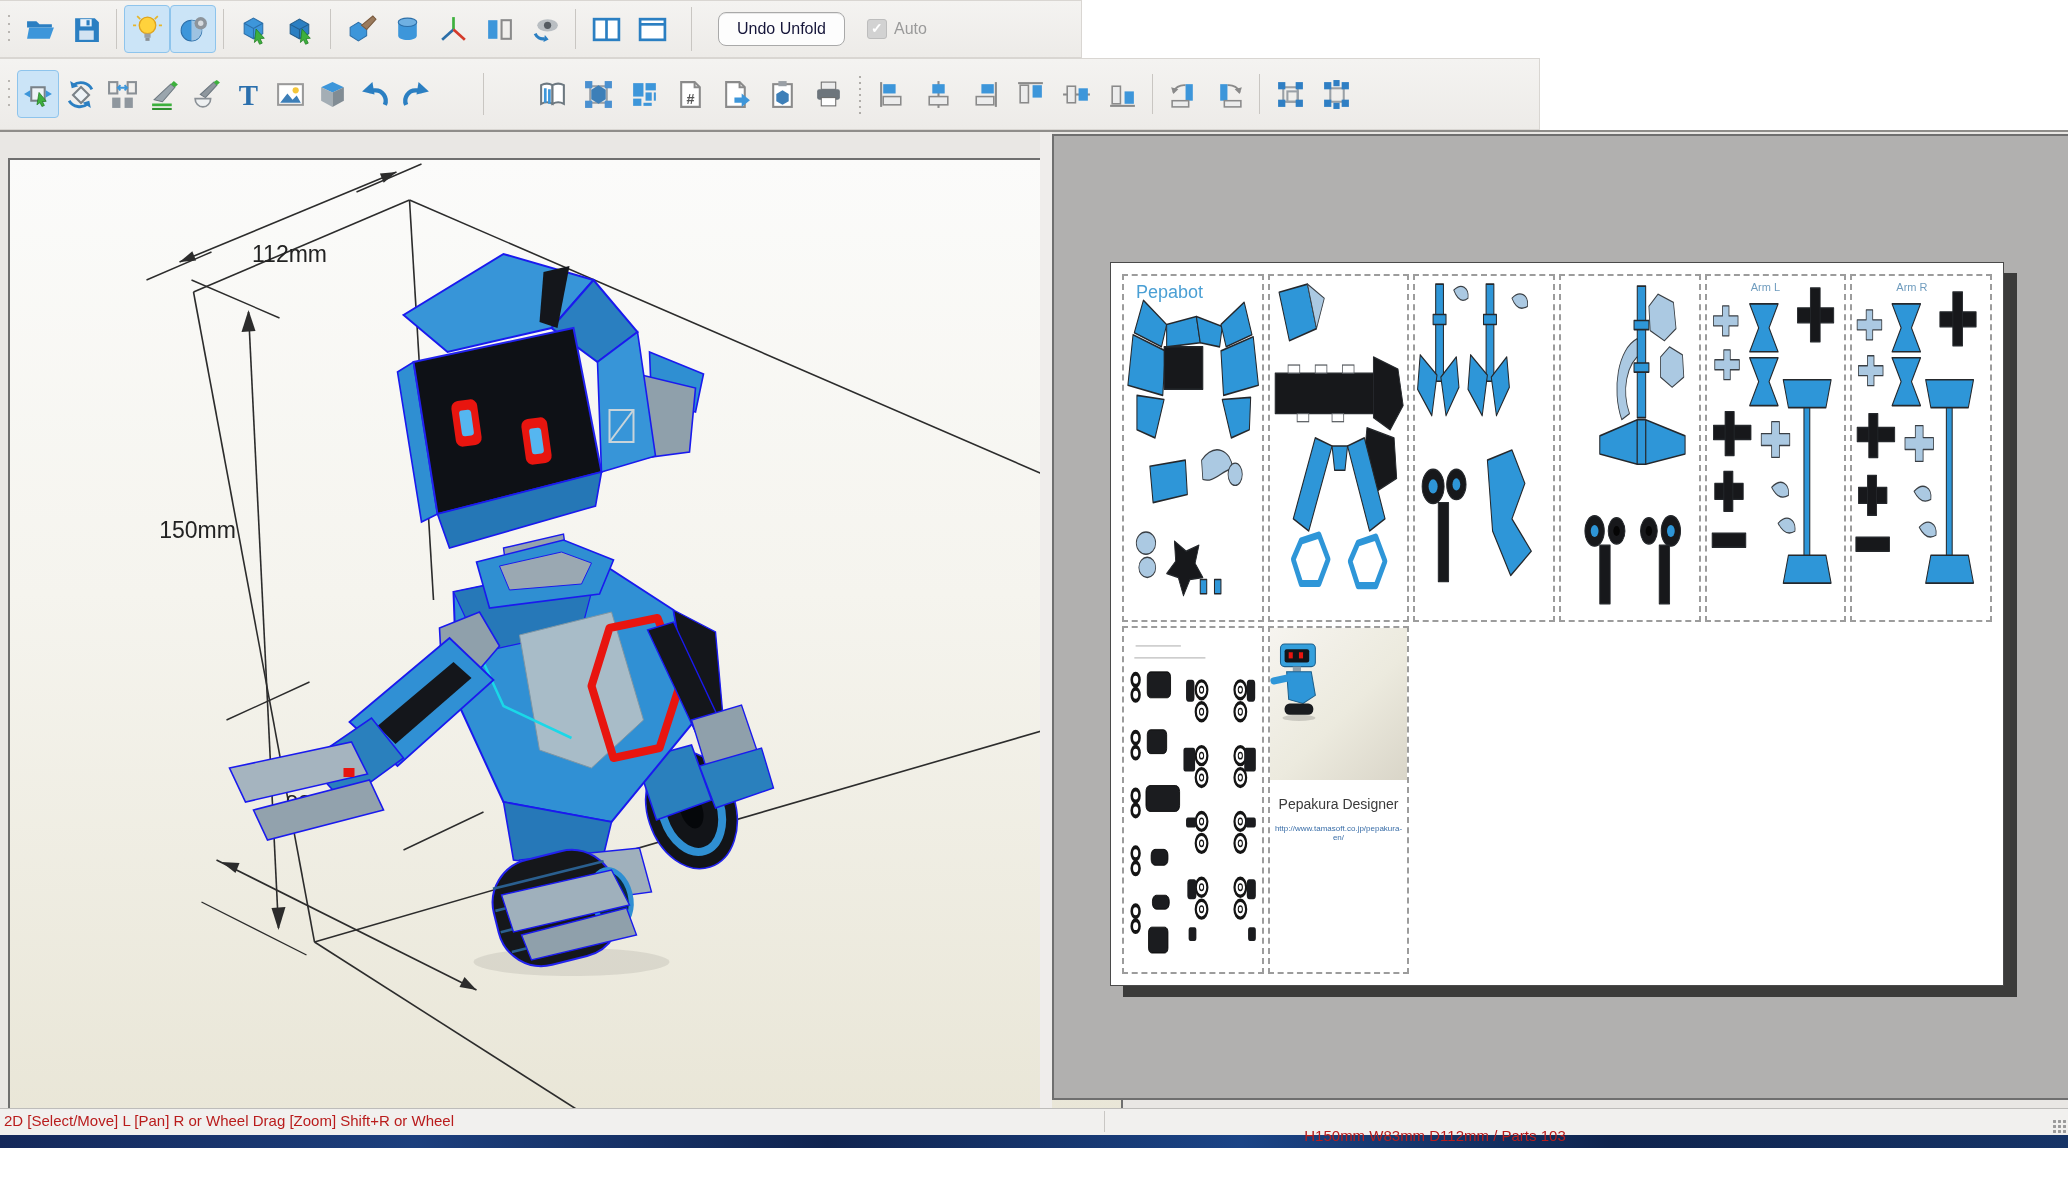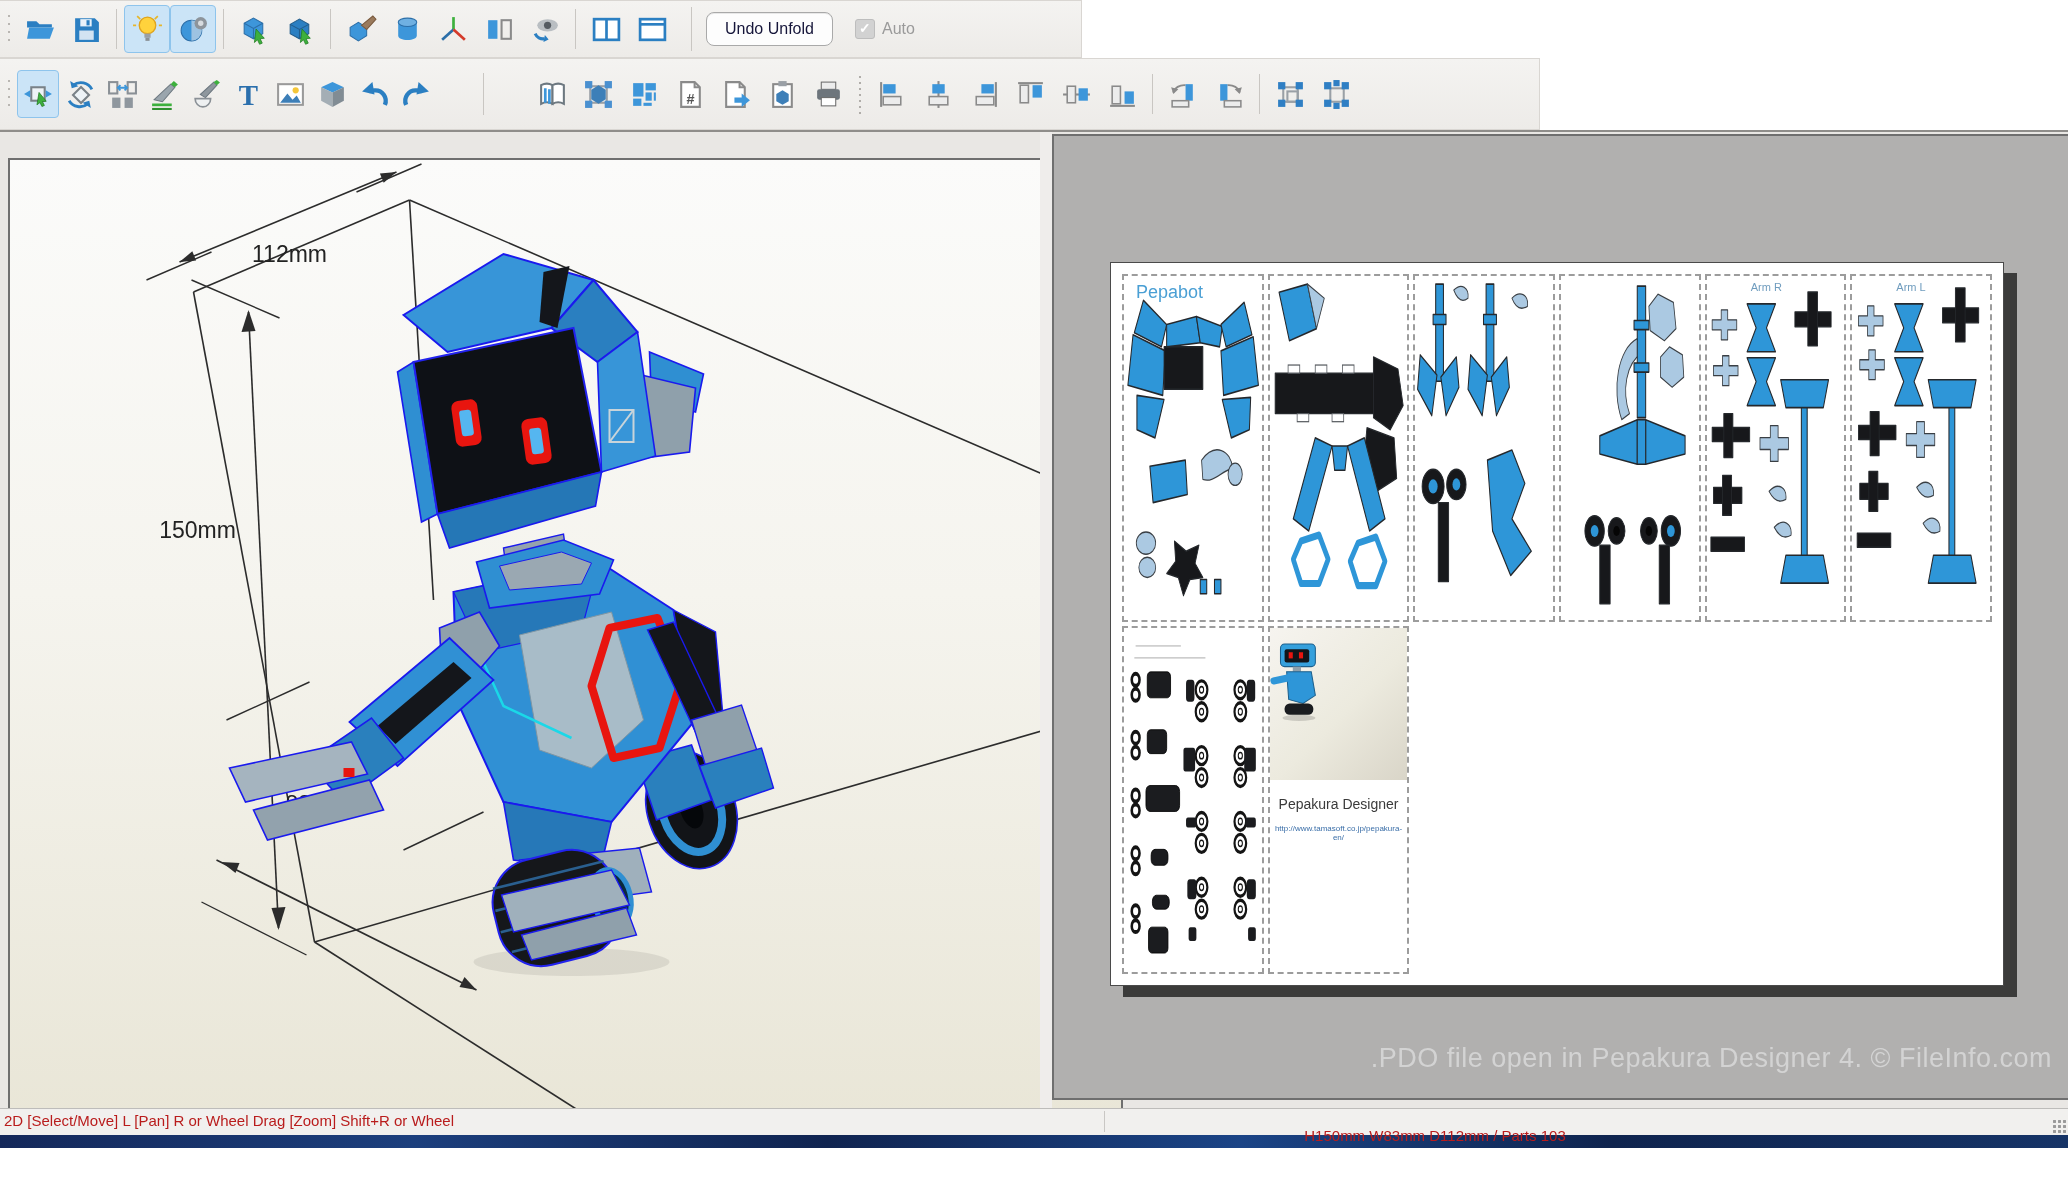--- a/index.html
+++ b/index.html
@@ -22,21 +22,21 @@
         background-image:radial-gradient(circle,#b9b6b2 1.2px,transparent 1.4px);
         background-size:6px 8px;background-repeat:repeat-y;}
   .sep{width:1px;height:40px;background:#c9c6c2;margin:0 7px;flex:none;}
   .sep.dotted{background-image:radial-gradient(circle,#b0ada9 1px,transparent 1.2px);
               background-size:4px 6px;background-color:transparent;width:4px;}
   .ico{width:44px;height:46px;display:flex;align-items:center;justify-content:center;
        border:1px solid transparent;border-radius:4px;flex:none;cursor:default;}
   .ico.small{width:40px;}
   .ico.active{background:#cbe4f7;border-color:#8ec4ec;}
   .ico svg{width:31px;height:31px;}
-  .tb-btn{margin-left:14px;background:#fdfdfd;border:1px solid #a9a9a9;border-radius:8px;
+  .tb-btn{margin-left:26px;background:#fdfdfd;border:1px solid #a9a9a9;border-radius:8px;
           padding:7px 18px;font-size:16px;color:#16163a;box-shadow:0 1px 0 #e8e8e8 inset;}
   .auto-wrap{display:flex;align-items:center;margin-left:22px;gap:7px;}
   .auto-box{width:18px;height:18px;background:#d2d2d2;border:1px solid #bdbdbd;border-radius:3px;
             color:#fff;font-size:14px;line-height:17px;text-align:center;font-weight:bold;}
   .auto-label{font-size:16px;color:#9a9a9a;}
   .btn-sep{width:1px;height:44px;background:#c9c6c2;margin-left:16px;}
   .wide-gap{width:92px;display:flex;align-items:center;justify-content:center;}
   .wide-gap i{display:block;width:1px;height:42px;background:#c9c6c2;}
   
   .main{position:relative;height:978px;background:#e9e7e4;border-top:2px solid #8f8d8a;
@@ -646,62 +646,62 @@
               <rect x="60" y="266" width="16" height="58" class="p-dark"></rect>
               <circle cx="136" cy="252" r="13" class="p-dark"></circle>
                 <circle cx="136" cy="252" r="5" fill="#050505"></circle>
               <circle cx="170" cy="252" r="15" class="p-dark"></circle>
                 <circle cx="170" cy="252" r="6" fill="#2e96d8"></circle>
               <rect x="152" y="266" width="16" height="58" class="p-dark"></rect>
             </svg>
           </div>
 
           <div class="cell">
+            <span class="arm-label">Arm L</span>
+            <svg viewBox="0 0 213 345" preserveAspectRatio="none">
+              <path class="p-light" d="M10 40 h14 v-10 h10 v10 h14 v10 h-14 v10 h-10 v-10 h-14 Z"></path>
+              <path class="p-light" d="M12 84 h14 v-10 h10 v10 h14 v10 h-14 v10 h-10 v-10 h-14 Z"></path>
+              <path class="p-blue" d="M66 28 L110 28 L96 52 L110 76 L66 76 L80 52 Z"></path>
+              <path class="p-blue" d="M66 82 L110 82 L96 106 L110 130 L66 130 L80 106 Z"></path>
+              <rect x="140" y="32" width="56" height="15" class="p-dark"></rect>
+              <rect x="160" y="12" width="15" height="54" class="p-dark"></rect>
+              <rect x="10" y="150" width="58" height="14" class="p-dark"></rect>
+              <rect x="28" y="136" width="14" height="44" class="p-dark"></rect>
+              <path class="p-light" d="M84 158 h16 v-12 h12 v12 h16 v12 h-16 v12 h-12 v-12 h-16 Z"></path>
+              <rect x="150" y="120" width="9" height="172" class="p-blue"></rect>
+              <path class="p-blue" d="M118 104 L192 104 L184 132 L126 132 Z"></path>
+              <path class="p-blue" d="M118 308 L192 308 L184 280 L126 280 Z"></path>
+              <rect x="12" y="208" width="44" height="16" class="p-dark"></rect>
+              <rect x="26" y="196" width="14" height="40" class="p-dark"></rect>
+              <rect x="8" y="258" width="52" height="14" class="p-dark"></rect>
+              <path class="p-light" d="M100 212 c14 -10 28 -4 26 8 c-10 4 -18 2 -26 -8 Z"></path>
+              <path class="p-light" d="M110 248 c14 -10 28 -4 26 8 c-10 4 -18 2 -26 -8 Z"></path>
+            </svg>
+          </div>
+
+          <div class="cell">
             <span class="arm-label">Arm R</span>
             <svg viewBox="0 0 213 345" preserveAspectRatio="none">
               <path class="p-light" d="M8 44 h14 v-10 h10 v10 h14 v10 h-14 v10 h-10 v-10 h-14 Z"></path>
               <path class="p-light" d="M10 90 h14 v-10 h10 v10 h14 v10 h-14 v10 h-10 v-10 h-14 Z"></path>
               <path class="p-blue" d="M62 28 L106 28 L92 52 L106 76 L62 76 L76 52 Z"></path>
               <path class="p-blue" d="M62 82 L106 82 L92 106 L106 130 L62 130 L76 106 Z"></path>
               <rect x="136" y="36" width="56" height="15" class="p-dark"></rect>
               <rect x="156" y="16" width="15" height="54" class="p-dark"></rect>
               <rect x="8" y="152" width="58" height="14" class="p-dark"></rect>
               <rect x="26" y="138" width="14" height="44" class="p-dark"></rect>
               <path class="p-light" d="M82 162 h16 v-12 h12 v12 h16 v12 h-16 v12 h-12 v-12 h-16 Z"></path>
               <rect x="146" y="120" width="9" height="172" class="p-blue"></rect>
               <path class="p-blue" d="M114 104 L188 104 L180 132 L122 132 Z"></path>
               <path class="p-blue" d="M114 308 L188 308 L180 280 L122 280 Z"></path>
               <rect x="10" y="212" width="44" height="16" class="p-dark"></rect>
               <rect x="24" y="200" width="14" height="40" class="p-dark"></rect>
               <rect x="6" y="262" width="52" height="14" class="p-dark"></rect>
               <path class="p-light" d="M96 216 c14 -10 28 -4 26 8 c-10 4 -18 2 -26 -8 Z"></path>
               <path class="p-light" d="M104 252 c14 -10 28 -4 26 8 c-10 4 -18 2 -26 -8 Z"></path>
-            </svg>
-          </div>
-
-          <div class="cell">
-            <span class="arm-label">Arm L</span>
-            <svg viewBox="0 0 213 345" preserveAspectRatio="none">
-              <path class="p-light" d="M10 40 h14 v-10 h10 v10 h14 v10 h-14 v10 h-10 v-10 h-14 Z"></path>
-              <path class="p-light" d="M12 84 h14 v-10 h10 v10 h14 v10 h-14 v10 h-10 v-10 h-14 Z"></path>
-              <path class="p-blue" d="M66 28 L110 28 L96 52 L110 76 L66 76 L80 52 Z"></path>
-              <path class="p-blue" d="M66 82 L110 82 L96 106 L110 130 L66 130 L80 106 Z"></path>
-              <rect x="140" y="32" width="56" height="15" class="p-dark"></rect>
-              <rect x="160" y="12" width="15" height="54" class="p-dark"></rect>
-              <rect x="10" y="150" width="58" height="14" class="p-dark"></rect>
-              <rect x="28" y="136" width="14" height="44" class="p-dark"></rect>
-              <path class="p-light" d="M84 158 h16 v-12 h12 v12 h16 v12 h-16 v12 h-12 v-12 h-16 Z"></path>
-              <rect x="150" y="120" width="9" height="172" class="p-blue"></rect>
-              <path class="p-blue" d="M118 104 L192 104 L184 132 L126 132 Z"></path>
-              <path class="p-blue" d="M118 308 L192 308 L184 280 L126 280 Z"></path>
-              <rect x="12" y="208" width="44" height="16" class="p-dark"></rect>
-              <rect x="26" y="196" width="14" height="40" class="p-dark"></rect>
-              <rect x="8" y="258" width="52" height="14" class="p-dark"></rect>
-              <path class="p-light" d="M100 212 c14 -10 28 -4 26 8 c-10 4 -18 2 -26 -8 Z"></path>
-              <path class="p-light" d="M110 248 c14 -10 28 -4 26 8 c-10 4 -18 2 -26 -8 Z"></path>
             </svg>
           </div>
 
           <div class="cell">
             <svg viewBox="0 0 213 345" preserveAspectRatio="none">
               <g stroke="#6a6a6a" stroke-width="1">
                 <path d="M18 18 h70" stroke="#9a9a9a"></path>
                   <path d="M16 30 h110" stroke="#9a9a9a"></path>
               </g>
               <g>
@@ -764,21 +764,20 @@
                 <rect x="0" y="33" width="20" height="7" rx="3" fill="#2e96d8" transform="rotate(-12 10 36)"></rect>
                 <rect x="14" y="60" width="28" height="11" rx="5" fill="#1a1c20"></rect>
                 <ellipse cx="28" cy="74" rx="16" ry="3" fill="rgba(0,0,0,0.15)"></ellipse>
               </svg>
             </div>
             <div class="promo-title">Pepakura Designer</div>
             <div class="promo-url">http://www.tamasoft.co.jp/pepakura-en/</div>
           </div>
         </div>
       </div>
-      <div class="watermark">.PDO file open in Pepakura Designer 4. © FileInfo.com</div>
     </div>
   </div>
 
   <div class="statusbar">
     <span class="status-left">2D [Select/Move] L [Pan] R or Wheel Drag [Zoom] Shift+R or Wheel</span>
     <span class="status-div"></span>
     <span class="status-right">H150mm W83mm D112mm / Parts 103</span>
     <span class="grip2"></span>
   </div>
   <div class="taskstrip"></div>

